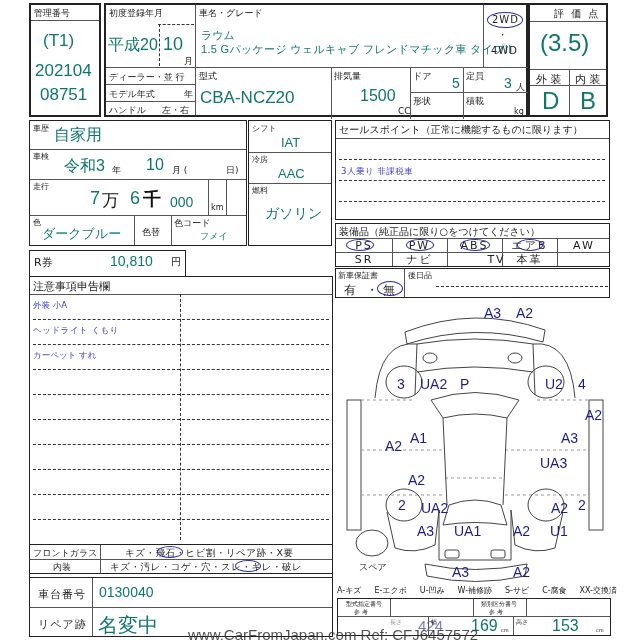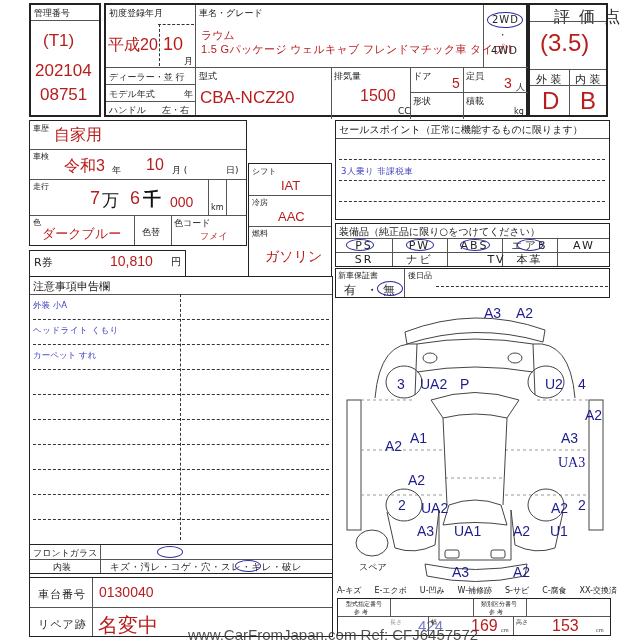--- a/index.html
+++ b/index.html
@@ -3,21 +3,21 @@
 <meta charset="utf-8">
 <style>
   * { box-sizing: border-box; margin: 0; padding: 0; }
   html, body { width: 640px; height: 640px; background: #ffffff; overflow: hidden; }
   body { position: relative; font-family: "DejaVu Sans", "Liberation Sans", sans-serif; color: #222; }
   .abs { position: absolute; }
   .box { position: absolute; border: 1.5px solid #222; background: #fff; }
   .thick { border-width: 2.5px; }
   .lbl { position: absolute; font-size: 9px; color: #222; white-space: nowrap; }
   .blue { color: #1c1c8c; }
-  .val { position: absolute; white-space: nowrap; color: #b91c1c; font-family: "Liberation Sans", sans-serif; }
+  .val { position: absolute; white-space: nowrap; color: #0f766e; font-family: "Liberation Sans", sans-serif; }
   .hl { position: absolute; border-top: 1px solid #555; }
   .vl { position: absolute; border-left: 1px solid #555; }
   .dash-h { position: absolute; border-top: 1.5px dashed #333; }
   .dash-v { position: absolute; border-left: 1.5px dashed #333; }
   .circle { position: absolute; border: 1.5px solid #2a2aa0; border-radius: 50%; }
   .cell { position: absolute; display: flex; align-items: center; justify-content: center; font-size: 11px; letter-spacing: 2px; }
   .dmg { position: absolute; color: #1c1c8c; font-family: "Liberation Sans", sans-serif; font-size: 14px; white-space: nowrap; }
   .watermark { position: absolute; font-family: "Liberation Sans", sans-serif; font-size: 15px; color: #333; opacity: 0.85; white-space: nowrap; }
 </style>
 </head>
@@ -77,21 +77,21 @@
   <div class="lbl" style="left:360px;top:65px;">定員</div>
   <div class="val" style="left:398px;top:70px;font-size:14px;">3</div>
   <div class="lbl" style="left:410px;top:76px;">人</div>
   <div class="hl" style="left:304px;top:87px;width:120px;"></div>
   <div class="lbl" style="left:307px;top:90px;">形状</div>
   <div class="lbl" style="left:360px;top:90px;">積載</div>
   <div class="lbl" style="left:408px;top:102px;font-size:8px;">kg</div>
 </div>
 
 <div class="box thick" style="left:528px;top:3px;width:80px;height:114px;">
-  <div class="lbl" style="left:12px;top:2px;font-size:16px;letter-spacing:2px;padding-left:12px;">評 価 点</div>
+  <div class="lbl" style="left:12px;top:2px;font-size:10px;letter-spacing:2px;padding-left:12px;">評 価 点</div>
   <div class="hl" style="left:0;top:16px;width:100%;"></div>
   <div class="val" style="left:10px;top:24px;font-size:24px;">(3.5)</div>
   <div class="hl" style="left:0;top:64px;width:100%;"></div>
   <div class="lbl" style="left:6px;top:67px;font-size:11px;">外 装</div>
   <div class="lbl" style="left:45px;top:67px;font-size:11px;">内 装</div>
   <div class="vl" style="left:39px;top:64px;height:46px;"></div>
   <div class="hl" style="left:0;top:80px;width:100%;"></div>
   <div class="val" style="left:12px;top:82px;font-size:24px;">D</div>
   <div class="val" style="left:50px;top:82px;font-size:24px;">B</div>
 </div>
@@ -119,21 +119,21 @@
   <div class="hl" style="left:0;top:94px;width:100%;"></div>
   <div class="lbl" style="left:3px;top:96px;font-size:8px;">色</div>
   <div class="val" style="left:12px;top:104px;font-size:13px;">ダークブルー</div>
   <div class="vl" style="left:104px;top:94px;height:30px;"></div>
   <div class="lbl" style="left:112px;top:105px;">色替</div>
   <div class="vl" style="left:141px;top:94px;height:30px;"></div>
   <div class="lbl" style="left:144px;top:96px;">色コード</div>
   <div class="val" style="left:170px;top:109px;font-size:9px;">フメイ</div>
 </div>
 
-<div class="box" style="left:248px;top:120px;width:84px;height:126px;margin-top:43px;">
+<div class="box" style="left:248px;top:120px;width:84px;height:126px;">
   <div class="lbl" style="left:3px;top:2px;font-size:8px;">シフト</div>
   <div class="val" style="left:32px;top:14px;font-size:13px;">IAT</div>
   <div class="hl" style="left:0;top:31px;width:100%;"></div>
   <div class="lbl" style="left:3px;top:33px;font-size:8px;">冷房</div>
   <div class="val" style="left:29px;top:45px;font-size:13px;">AAC</div>
   <div class="hl" style="left:0;top:62px;width:100%;"></div>
   <div class="lbl" style="left:3px;top:64px;font-size:8px;">燃料</div>
   <div class="val" style="left:16px;top:84px;font-size:14px;">ガソリン</div>
 </div>
 
@@ -203,20 +203,21 @@
   <div class="dash-h" style="left:3px;top:192px;width:296px;"></div>
   <div class="dash-h" style="left:3px;top:217px;width:296px;"></div>
   <div class="dash-h" style="left:3px;top:242px;width:296px;"></div>
 </div>
 
 <div class="box" style="left:29px;top:544px;width:304px;height:30px;">
   <div class="lbl" style="left:3px;top:2px;font-size:9px;">フロントガラス</div>
   <div class="lbl" style="left:23px;top:16px;font-size:9px;">内装</div>
   <div class="vl" style="left:70px;top:0;height:100%;"></div>
   <div class="hl" style="left:0;top:14px;width:100%;"></div>
+  <div class="lbl" style="left:95px;top:2px;font-size:9.5px;letter-spacing:0.5px;">キズ・飛石・ヒビ割・リペア跡・X要</div>
   <div class="circle" style="left:127px;top:1px;width:26px;height:12px;"></div>
   <div class="lbl" style="left:80px;top:16px;font-size:9.5px;letter-spacing:0.5px;">キズ・汚レ・コゲ・穴・スレ・キレ・破レ</div>
   <div class="circle" style="left:205px;top:15px;width:26px;height:12px;"></div>
 </div>
 
 <div class="box" style="left:29px;top:577px;width:304px;height:60px;">
   <div class="lbl" style="left:8px;top:9px;font-size:11px;letter-spacing:1px;">車台番号</div>
   <div class="vl" style="left:62px;top:0;height:100%;"></div>
   <div class="val" style="left:69px;top:6px;font-size:14px;">0130040</div>
   <div class="hl" style="left:0;top:29px;width:100%;"></div>
@@ -272,21 +273,21 @@
 <div class="dmg" style="left:516px;top:305px;">A2</div>
 <div class="dmg" style="left:397px;top:376px;">3</div>
 <div class="dmg" style="left:578px;top:376px;">4</div>
 <div class="dmg" style="left:420px;top:376px;">UA2</div>
 <div class="dmg" style="left:460px;top:376px;">P</div>
 <div class="dmg" style="left:545px;top:376px;">U2</div>
 <div class="dmg" style="left:585px;top:407px;">A2</div>
 <div class="dmg" style="left:410px;top:430px;">A1</div>
 <div class="dmg" style="left:385px;top:438px;">A2</div>
 <div class="dmg" style="left:561px;top:430px;">A3</div>
-<div class="dmg" style="left:558px;top:455px;font-family:Liberation Serif, serif;">UA3</div>
+<div class="dmg" style="left:540px;top:455px;">UA3</div>
 <div class="dmg" style="left:408px;top:472px;">A2</div>
 <div class="dmg" style="left:398px;top:497px;">2</div>
 <div class="dmg" style="left:578px;top:497px;">2</div>
 <div class="dmg" style="left:421px;top:500px;">UA2</div>
 <div class="dmg" style="left:551px;top:500px;">A2</div>
 <div class="dmg" style="left:417px;top:523px;">A3</div>
 <div class="dmg" style="left:454px;top:523px;">UA1</div>
 <div class="dmg" style="left:513px;top:523px;">A2</div>
 <div class="dmg" style="left:550px;top:523px;">U1</div>
 <div class="dmg" style="left:452px;top:564px;">A3</div>

